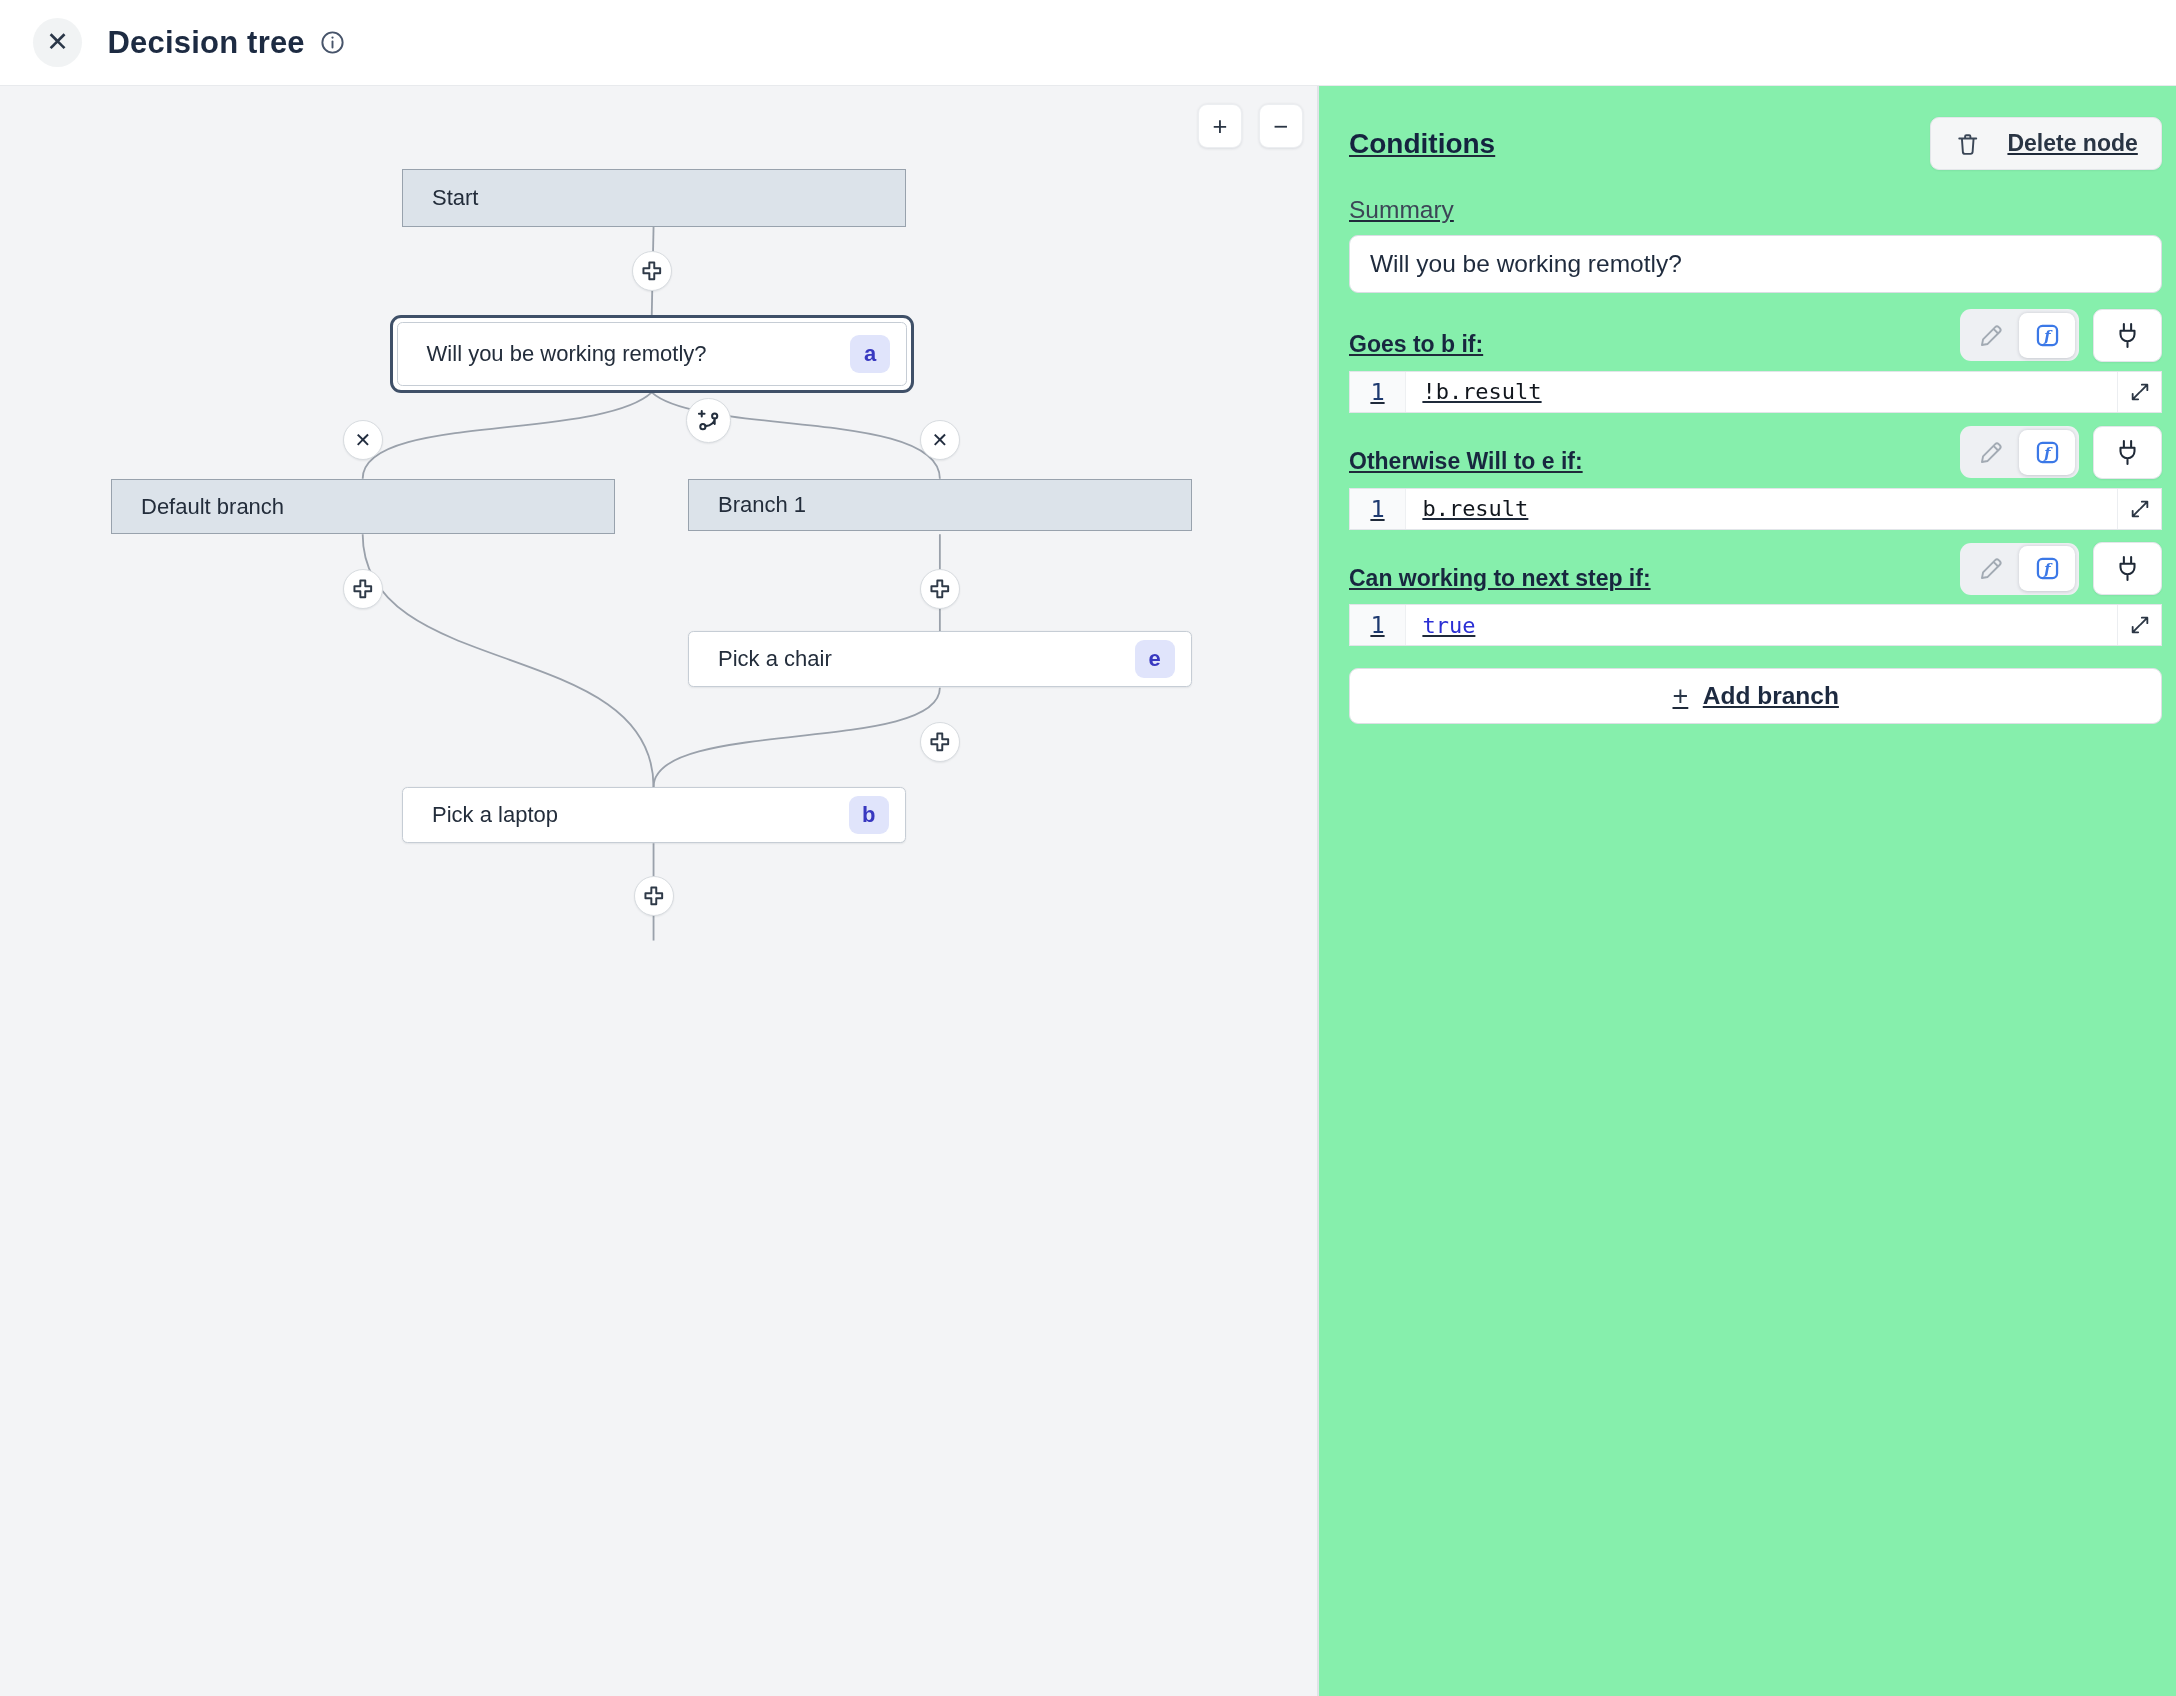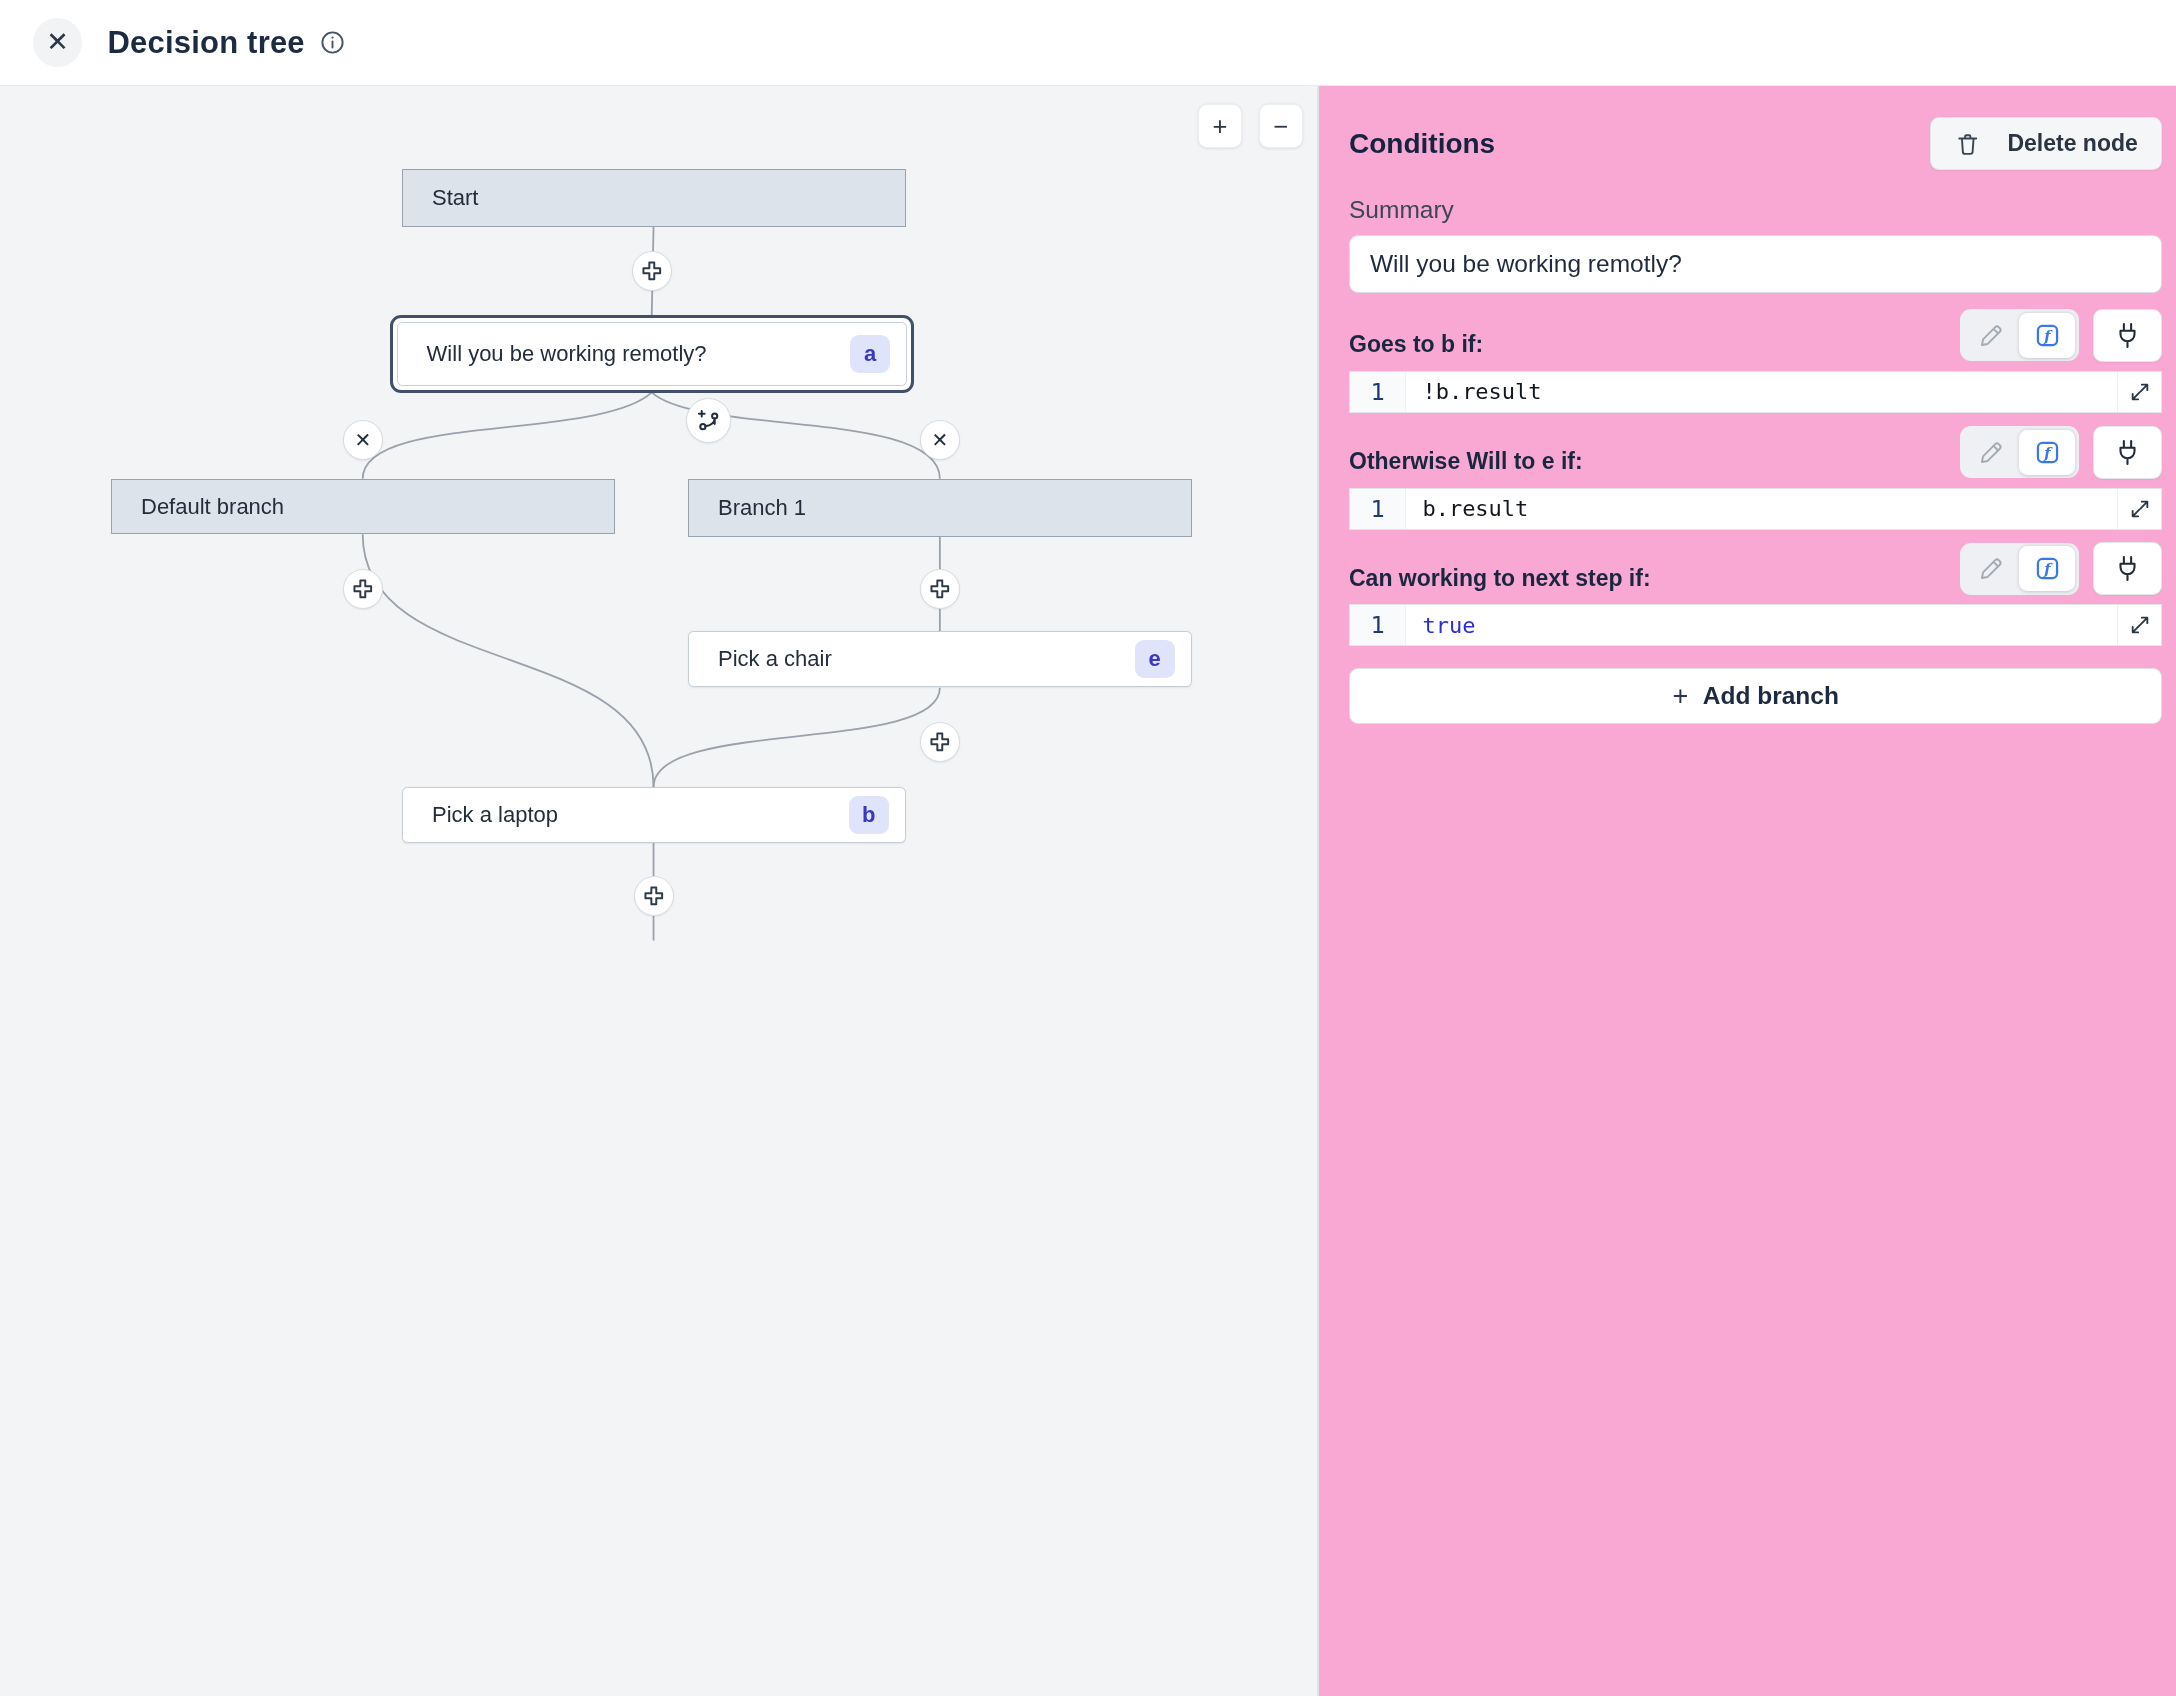--- a/index.html
+++ b/index.html
@@ -36,22 +36,22 @@
   .node-ring .node.white { position:relative; width:100%; height:100%; box-shadow:none; }
 
   .connector { position:absolute; background:#ffffff; border:0.9px solid #d8dce0; border-radius:50%;
                display:flex; align-items:center; justify-content:center; cursor:pointer; z-index:3;
                box-shadow:0 0.9px 1.8px rgba(25,35,55,.08); }
   .connector.plus { width:40px; height:40px; }
   .connector.xbtn { width:40px; height:40px; font-size:20px; color:#222d3f; font-weight:normal; }
   .connector.branch { width:45px; height:45px; }
 
   
-  .panel { position:absolute; left:1318px; top:86px; width:858px; height:1610px; background:#f9a8d4;
-           border-left:0.9px solid #e1e4e8; padding:31px 13.6px 0 30px; }
+  .panel { position:absolute; left:1318px; top:86px; width:858px; height:1610px; background:#86efac;
+           border-left:0.9px solid #e1e4e8; padding:31px 13.6px 0 30px;text-decoration:underline; }
   .panel-head { display:flex; align-items:center; justify-content:space-between; }
   .panel-title { font-size:28px; font-weight:bold; color:#15233f; }
   .delete-btn { height:53px; padding:0 23.6px; border-radius:9px; background:#f5f6f7; border:0.9px solid #e4e6ea;
                 box-shadow:0 0.9px 1.8px rgba(20,30,50,.06); display:flex; align-items:center; gap:27px; cursor:pointer;
                 font-size:23px; font-weight:600; color:#2a3544; font-family:"Liberation Sans", sans-serif; }
 
   .summary-label { margin-top:25.5px; font-size:24.5px; color:#3c4656; }
   .summary-input { margin-top:11px; width:100%; height:58px; border:0.9px solid #dadee4; border-radius:9px;
                    background:#ffffff; padding:0 20px; font-size:24.5px; color:#1f2b3d;
                    font-family:"Liberation Sans", sans-serif; }
@@ -124,21 +124,21 @@
       <div class="node white">
         <span class="node-label">Will you be working remotly?</span>
         <span class="node-badge">a</span>
       </div>
     </div>
 
     <div class="node gray" style="left:111px; top:393px; height:55px;">
       <span class="node-label">Default branch</span>
     </div>
 
-    <div class="node gray" style="left:688px; top:393px; height:58px;">
+    <div class="node gray" style="left:688px; top:393px; height:52px;">
       <span class="node-label">Branch 1</span>
     </div>
 
     <div class="node white" style="left:688px; top:545px; height:56px;">
       <span class="node-label">Pick a chair</span>
       <span class="node-badge">e</span>
     </div>
 
     <div class="node white" style="left:402px; top:701px; height:56px;">
       <span class="node-label">Pick a laptop</span>

